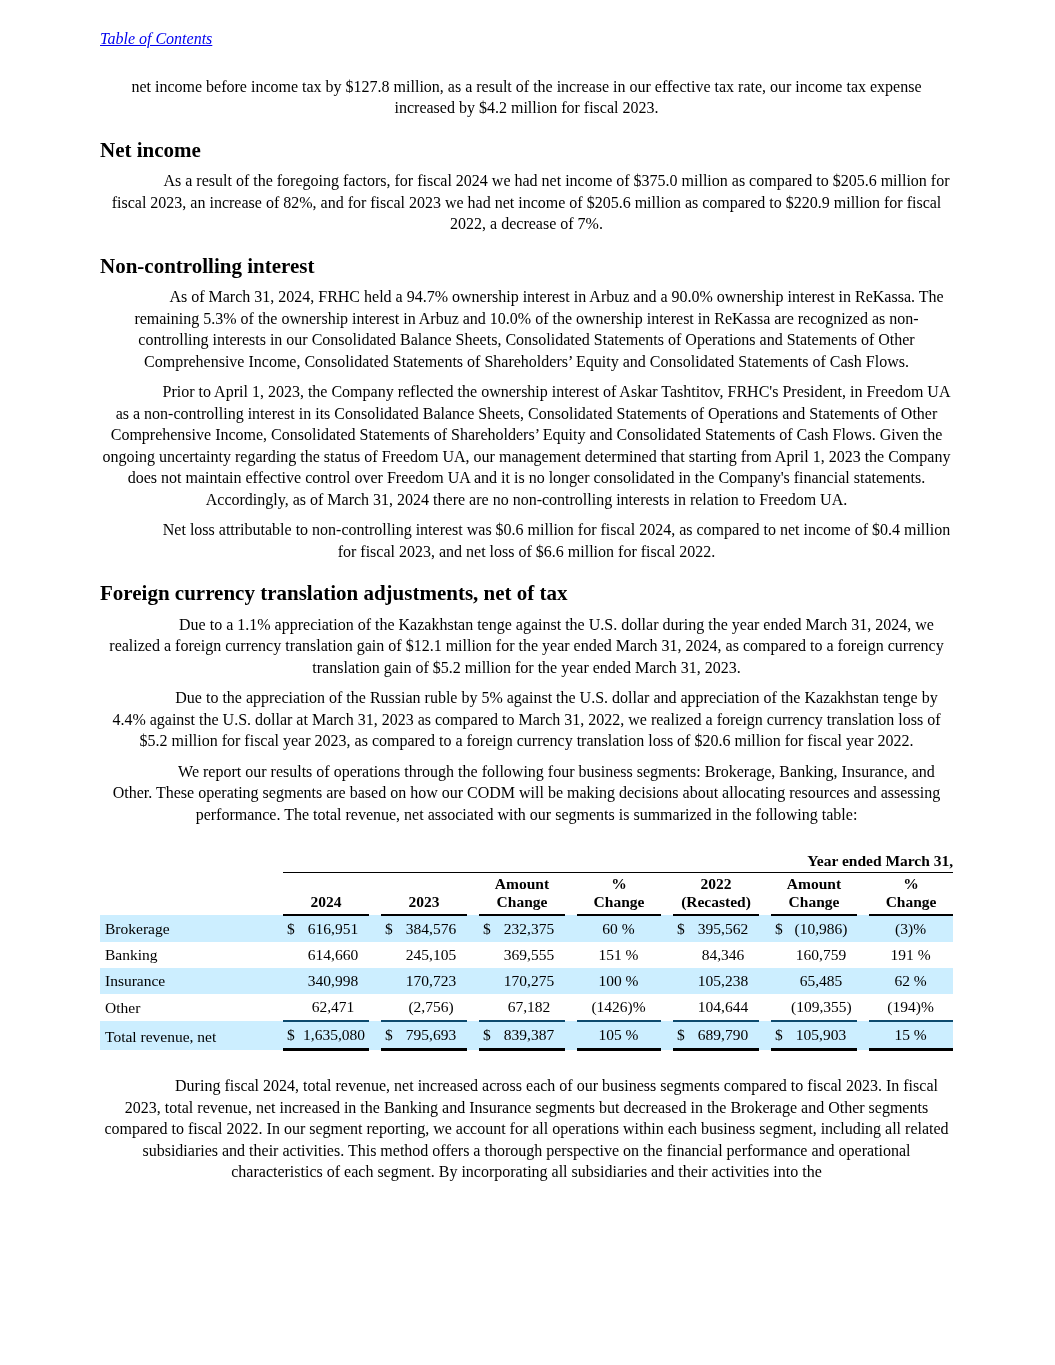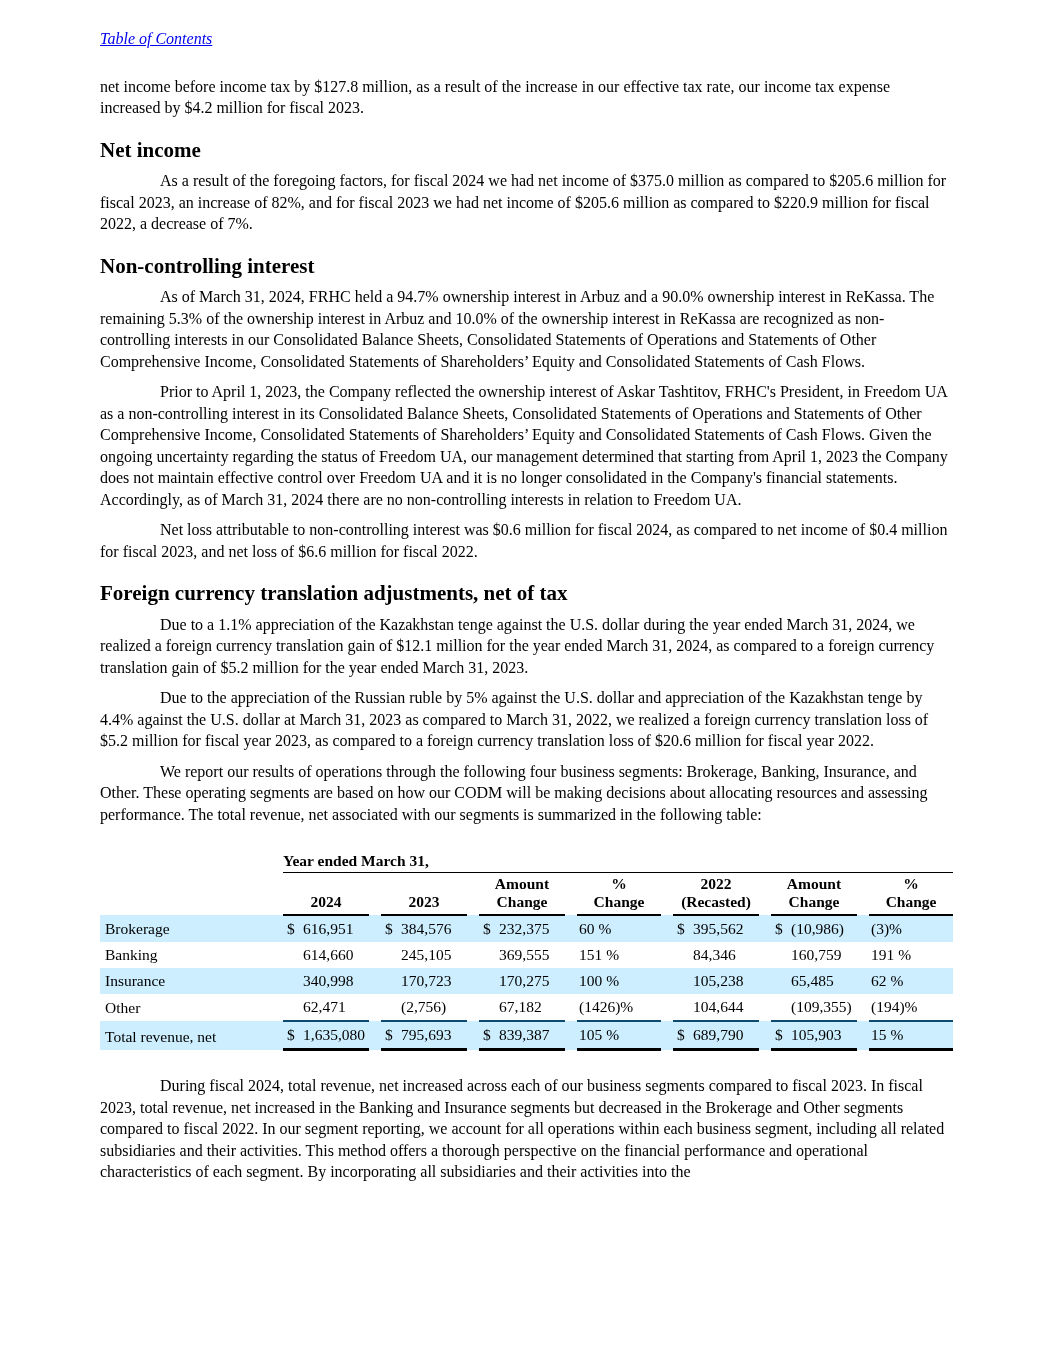--- a/index.html
+++ b/index.html
@@ -24,21 +24,21 @@
   }
   .toc-link {
     color: var(--link, #0000ee);
     font-style: italic;
     text-decoration: underline;
     cursor: pointer;
   }
   .para {
     margin: 9px 0 0 0;
     text-indent: 60px;
-    text-align: left;
+    text-align: center;
   }
   .para.noindent { text-indent: 0; }
   .heading {
     font-size: 21px;
     font-weight: bold;
     margin: 21px 0 0 0;
     line-height: 21.5px;
   }
   
   table.segtable {
@@ -49,37 +49,37 @@
     font-size: 15.5px;
     line-height: 20px;
   }
   .segtable td, .segtable th {
     padding: 3px 2px;
     vertical-align: bottom;
     overflow: visible;
   }
   .segtable .ttl {
     font-weight: bold;
-    text-align: left;
+    text-align: right;
     border-bottom: 1.5px solid #000;
     padding: 0 0 1px 0;
   }
   .segtable .ch {
     font-weight: bold;
     text-align: center;
     vertical-align: bottom;
     border-bottom: 2px solid #000;
     line-height: 18px;
     padding: 2px 1px 3px 1px;
     font-family: Liberation Serif, serif;
   }
   .nrw { max-width: 58px; margin: 0 auto; }
   .segtable .lbl { text-align: left; padding-left: 5px; }
   .segtable .cur { text-align: left; padding-left: 4px; }
-  .segtable .num { text-align: left; padding-right: 6px; white-space: nowrap; }
+  .segtable .num { text-align: center; padding-right: 6px; white-space: nowrap; }
   .segtable .pct { padding-right: 3px; }
   .segtable tr.hl td { background: var(--row-highlight, #cceeff); }
   .segtable tr.other .ub { border-bottom: 2px solid #0c4a6e; }
   .segtable tr.total td { font-weight: normal; }
   .segtable tr.total .tb { border-bottom: 3px solid #000; }
 </style>
 </head>
 <body>
 
 <div class="page">

